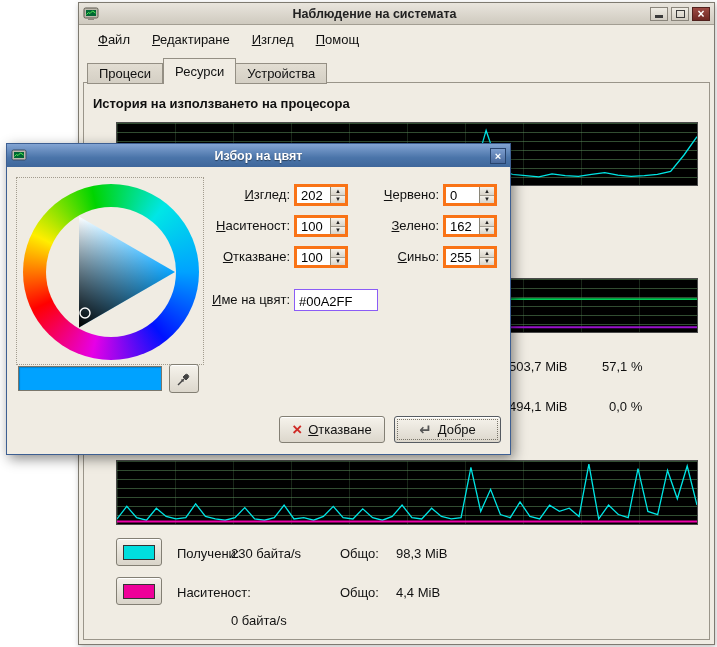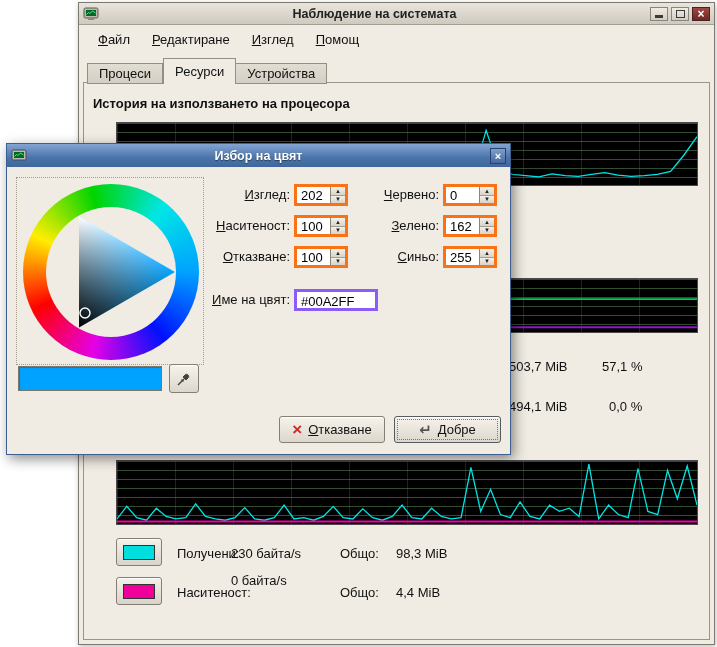--- a/index.html
+++ b/index.html
@@ -53,21 +53,21 @@
   .tri-svg { position:absolute; left:0; top:0; }
   .preview { position:absolute; left:11px; top:222px; width:144px; height:25px; border:1px solid #7a766b; box-shadow:inset 1px 1px 1px rgba(0,0,0,.2); }
   .btn { position:absolute; background:linear-gradient(#f6f3ec,#dcd7cc); border:1px solid #837f74; border-radius:3px; box-shadow:inset 0 1px 0 #fff; font:13px "Liberation Sans","DejaVu Sans",sans-serif; display:flex; align-items:center; justify-content:center; gap:6px; color:#111; }
   .dropper-btn { left:162px; top:220px; width:30px; height:29px; }
   .flabel { position:absolute; display:inline-block; text-align:right; white-space:nowrap; }
   .spin { position:absolute; display:flex; width:54px; height:22px; background:#fff; border:3px solid #f97316; }
   .spin-input { border:0; outline:0; flex:1; min-width:0; padding:1px 0 0 4px; font:13px "Liberation Sans","DejaVu Sans",sans-serif; background:transparent; }
   .spin-btns { width:15px; display:flex; flex-direction:column; border-left:1px solid #8a8679; }
   .sb { flex:1; display:flex; align-items:center; justify-content:center; font-size:6px; color:#222; background:linear-gradient(#f4f1ea,#d9d4c9); }
   .sb-up { border-bottom:1px solid #a39e93; }
-  .entry { position:absolute; border:3px solid #8b5cf6; background:#fff; font:13px "Liberation Sans","DejaVu Sans",sans-serif; padding:2px 0 0 4px; outline:0; }
+  .entry { position:absolute; border:1px solid #8b5cf6; background:#fff; font:13px "Liberation Sans","DejaVu Sans",sans-serif; padding:2px 0 0 4px; outline:0; }
   .dlg-btn { height:27px; }
   .cancel-btn { left:272px; top:272px; width:106px; }
   .ok-btn { left:387px; top:272px; width:107px; border-color:#565b61; outline:1px dotted #7a766b; outline-offset:-4px; }
   .ico-x { color:#cf2a25; font-weight:900; font-size:17px; line-height:14px; }
   .ico-ret { color:#555; font-weight:bold; font-size:15px; line-height:14px; }
 </style>
 </head>
 <body>
 
 <div class="screen">
@@ -143,21 +143,21 @@
     </div>
     <span class="stat" style="left:98px;top:543px">Получени:</span>
     <span class="stat" style="left:152px;top:543px">230 байта/s</span>
     <span class="stat" style="left:261px;top:543px">Общо:</span>
     <span class="stat" style="left:317px;top:543px">98,3 MiB</span>
 
     <div class="color-btn" style="left:37px;top:574px">
       <span class="color-inner" style="background: rgb(238, 0, 153);"></span>
     </div>
     <span class="stat" style="left:98px;top:582px">Наситеност:</span>
-    <span class="stat" style="left:152px;top:570px">0 байта/s</span>
+    <span class="stat" style="left:152px;top:610px">0 байта/s</span>
     <span class="stat" style="left:261px;top:582px">Общо:</span>
     <span class="stat" style="left:317px;top:582px">4,4 MiB</span>
   </div>
 
   <div class="window dialog">
     <div class="titlebar dlg-tb">
       <span class="win-icon">
         <svg width="16" height="16" viewBox="0 0 16 16">
           <rect x="1" y="2" width="14" height="10" rx="1.5" fill="#bdb9ad" stroke="#3a4a63"></rect>
           <rect x="3" y="4" width="10" height="6" fill="#006633"></rect>

